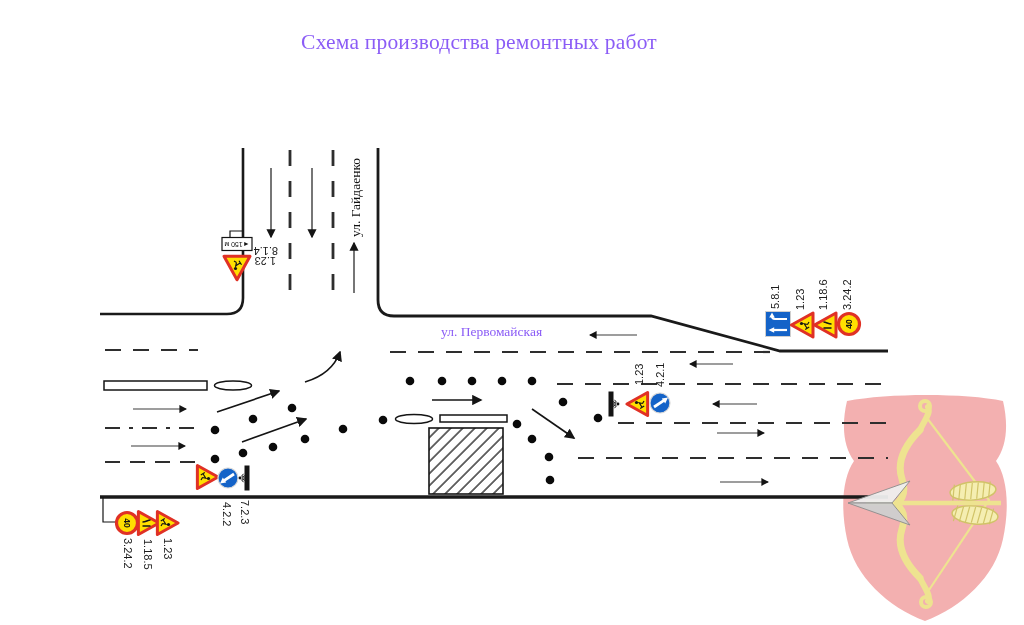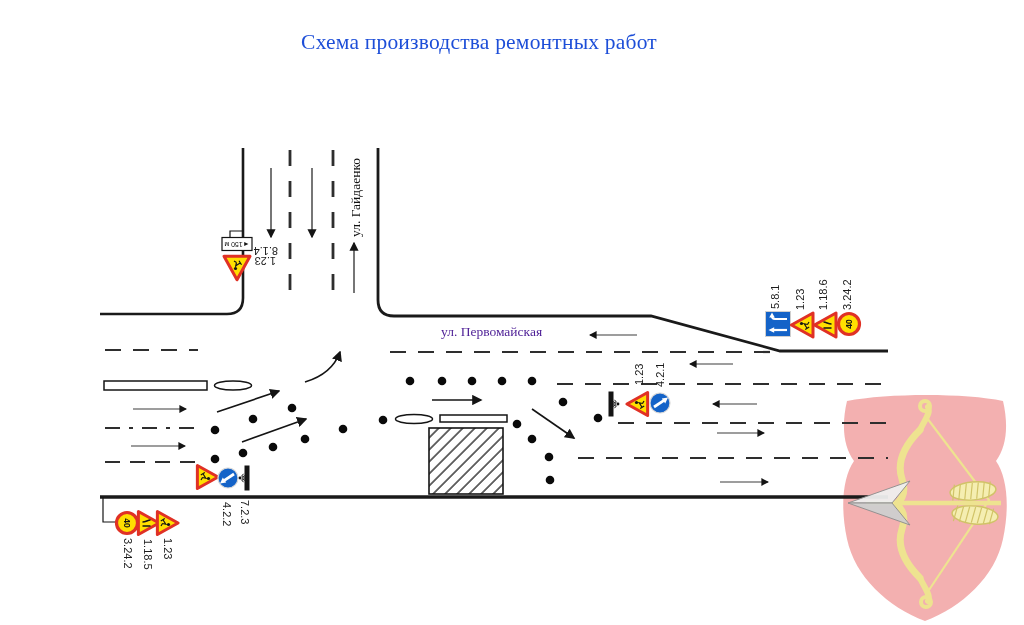--- a/index.html
+++ b/index.html
@@ -1,20 +1,20 @@
 <!DOCTYPE html>
 <html><head>
 <meta charset="utf-8">
 <style>
   html,body{margin:0;padding:0;background:#fff;}
   .canvas{position:relative;width:1024px;height:625px;background:#fff;overflow:hidden;
           font-family:"Liberation Serif", serif;}
   .title{position:absolute;left:199px;top:30px;width:560px;text-align:center;
-         font-size:21.5px;color:#1d4ed8;letter-spacing:.2px;}
-  .street-h{position:absolute;left:441px;top:324px;font-size:13.5px;color:#4c1d95;white-space:nowrap;}
+         font-size:21.5px;color:#8b5cf6;letter-spacing:.2px;}
+  .street-h{position:absolute;left:441px;top:324px;font-size:13.5px;color:#8b5cf6;white-space:nowrap;}
   .street-v{position:absolute;left:348px;top:237px;font-size:13.5px;color:#101010;white-space:nowrap;
             transform-origin:0 0;transform:rotate(-90deg);}
   svg{position:absolute;left:0;top:0;}
 </style>
 </head>
 <body>
 
 <div class="canvas">
   <svg id="scheme" width="1024" height="625" viewBox="0 0 1024 625">
       <defs>

